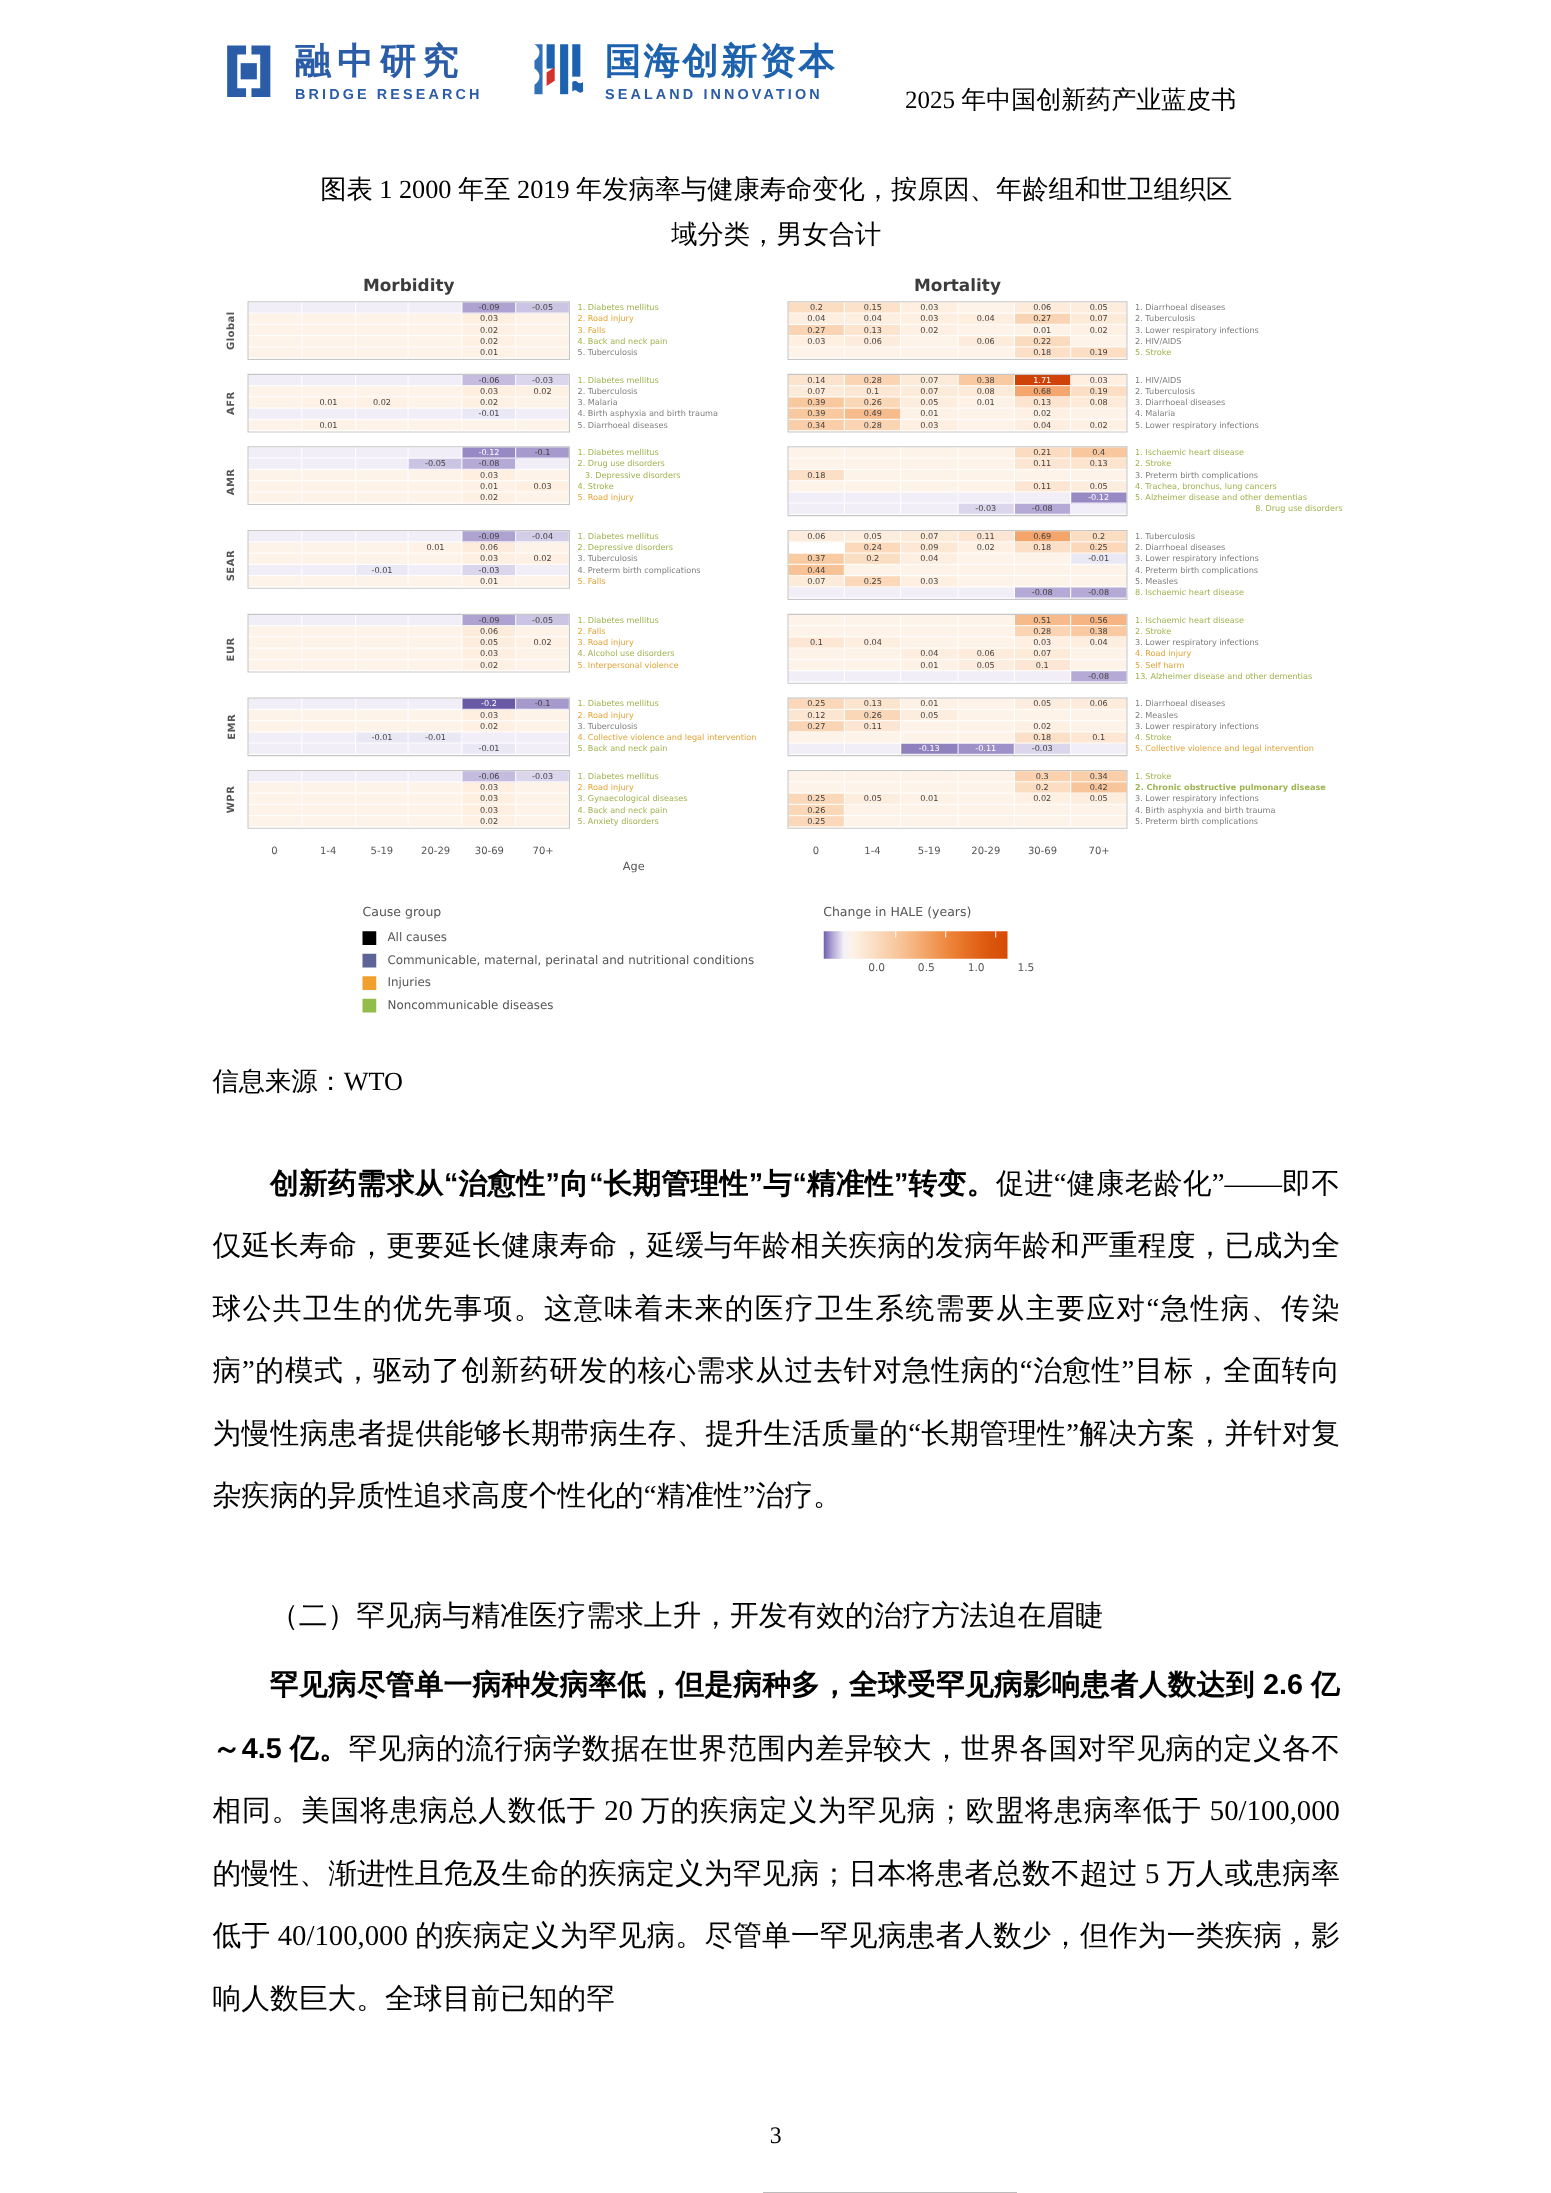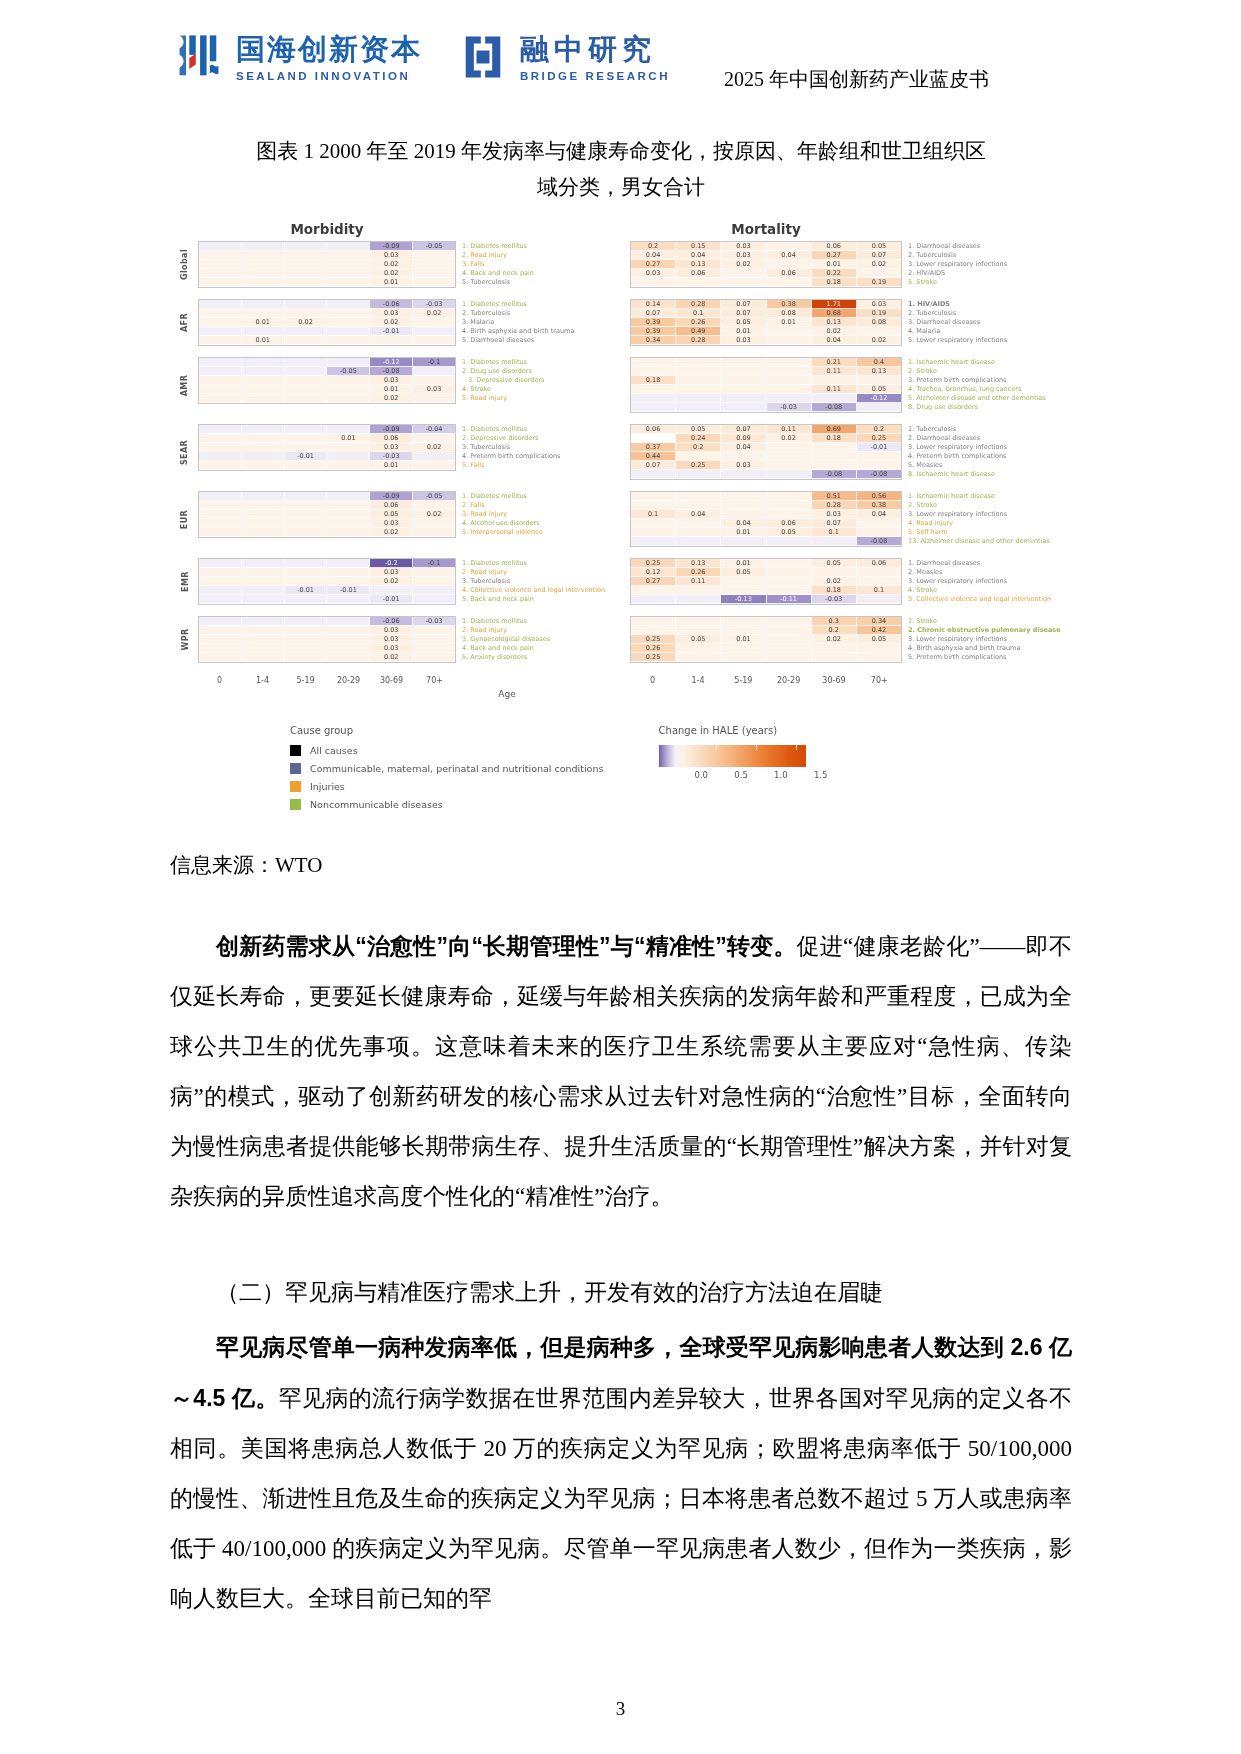--- a/index.html
+++ b/index.html
@@ -66,49 +66,49 @@
   .sec-heading{width:902px;margin:46px 0 0 170px;font-size:23px;text-indent:46px;line-height:50px;}
   .para2{margin-top:4px;}
   .page-num{position:absolute;bottom:34px;left:0;width:100%;text-align:center;font-size:19px;}
 </style>
 </head>
 <body>
 
 <div class="page">
 
   <div class="header">
+    <div class="logo logo1">
+      <span>
+        <svg width="54" height="54" viewBox="0 0 100 100">
+          <path fill="#2a5ca8" d="M18 12h28v13H33v50h13v13H18z"></path>
+          <path fill="#2a5ca8" d="M82 12H54v13h13v50H54v13h28z"></path>
+          <rect x="38" y="38" width="24" height="24" fill="#2a5ca8"></rect>
+        </svg>
+      </span>
+      <span class="logo-text">
+        <div class="logo-cn">融中研究</div>
+        <div class="logo-en">BRIDGE RESEARCH</div>
+      </span>
+    </div>
     <div class="logo logo2">
       <span>
         <svg width="54" height="54" viewBox="0 0 100 100">
           <path fill="#1d62ae" d="M14 10c10 6 10 18 0 24v12c10 6 10 18 0 24v14h12V10z" opacity="0.9"></path>
           <rect x="32" y="10" width="12" height="36" fill="#1d62ae"></rect>
           <path fill="#d2322e" d="M32 52l12-8v20l-12 8z"></path>
           <rect x="52" y="10" width="12" height="74" fill="#1d62ae"></rect>
           <path fill="#1d62ae" d="M70 66c8-6 8 6 16 0v14c-8 6-8-6-16 0z"></path>
           <rect x="70" y="10" width="12" height="48" fill="#1d62ae"></rect>
         </svg>
       </span>
       <span class="logo-text">
         <div class="logo-cn">国海创新资本</div>
         <div class="logo-en">SEALAND INNOVATION</div>
       </span>
     </div>
-    <div class="logo logo1">
-      <span>
-        <svg width="54" height="54" viewBox="0 0 100 100">
-          <path fill="#2a5ca8" d="M18 12h28v13H33v50h13v13H18z"></path>
-          <path fill="#2a5ca8" d="M82 12H54v13h13v50H54v13h28z"></path>
-          <rect x="38" y="38" width="24" height="24" fill="#2a5ca8"></rect>
-        </svg>
-      </span>
-      <span class="logo-text">
-        <div class="logo-cn">融中研究</div>
-        <div class="logo-en">BRIDGE RESEARCH</div>
-      </span>
-    </div>
     <div class="doc-title">2025 年中国创新药产业蓝皮书</div>
   </div>
 
   <div class="fig-caption">
     <div>图表 1 2000 年至 2019 年发病率与健康寿命变化，按原因、年龄组和世卫组织区</div>
     <div>域分类，男女合计</div>
   </div>
 
   <div class="chart">
       <div class="c-row c-titlerow">
@@ -310,21 +310,21 @@
           <div class="c-gridrow">
             <div class="c-cell" style="background: rgb(249, 206, 168); color: rgb(63, 63, 63);">0.34</div>
             <div class="c-cell" style="background: rgb(250, 212, 179); color: rgb(63, 63, 63);">0.28</div>
             <div class="c-cell" style="background: rgb(254, 239, 225); color: rgb(63, 63, 63);">0.03</div>
             <div class="c-cell" style="background: rgb(253, 243, 233); color: rgb(63, 63, 63);"></div>
             <div class="c-cell" style="background: rgb(253, 238, 224); color: rgb(63, 63, 63);">0.04</div>
             <div class="c-cell" style="background: rgb(254, 240, 227); color: rgb(63, 63, 63);">0.02</div>
           </div>
         </div>
         <div class="c-lbls c-mortlabels">
-          <div class="c-lbl" style="color: rgb(127, 127, 127); font-weight: bold;">1. HIV/AIDS</div>
+          <div class="c-lbl" style="color: rgb(127, 127, 127);">1. HIV/AIDS</div>
           <div class="c-lbl" style="color: rgb(127, 127, 127);">2. Tuberculosis</div>
           <div class="c-lbl" style="color: rgb(127, 127, 127);">3. Diarrhoeal diseases</div>
           <div class="c-lbl" style="color: rgb(127, 127, 127);">4. Malaria</div>
           <div class="c-lbl" style="color: rgb(127, 127, 127);">5. Lower respiratory infections</div>
         </div>
       </div>
       <div class="c-row">
         <div class="c-regioncol">
           <span>AMR</span>
         </div>
@@ -426,21 +426,21 @@
             <div class="c-cell" style="background: rgb(181, 170, 214); color: rgb(63, 63, 63);">-0.08</div>
             <div class="c-cell" style="background: rgb(241, 238, 248); color: rgb(63, 63, 63);"></div>
           </div>
         </div>
         <div class="c-lbls c-mortlabels">
           <div class="c-lbl" style="color: rgb(159, 179, 80);">1. Ischaemic heart disease</div>
           <div class="c-lbl" style="color: rgb(159, 179, 80);">2. Stroke</div>
           <div class="c-lbl" style="color: rgb(127, 127, 127);">3. Preterm birth complications</div>
           <div class="c-lbl" style="color: rgb(159, 179, 80);">4. Trachea, bronchus, lung cancers</div>
           <div class="c-lbl" style="color: rgb(159, 179, 80);">5. Alzheimer disease and other dementias</div>
-          <div class="c-lbl" style="color: rgb(159, 179, 80);">8. Drug use disorders</div>
+          <div class="c-lbl" style="color: rgb(159, 179, 80); text-align: right;">8. Drug use disorders</div>
         </div>
       </div>
       <div class="c-row">
         <div class="c-regioncol">
           <span>SEAR</span>
         </div>
         <div class="c-grid c-morbgrid">
           <div class="c-gridrow">
             <div class="c-cell" style="background: rgb(241, 238, 248); color: rgb(63, 63, 63);"></div>
             <div class="c-cell" style="background: rgb(241, 238, 248); color: rgb(63, 63, 63);"></div>

